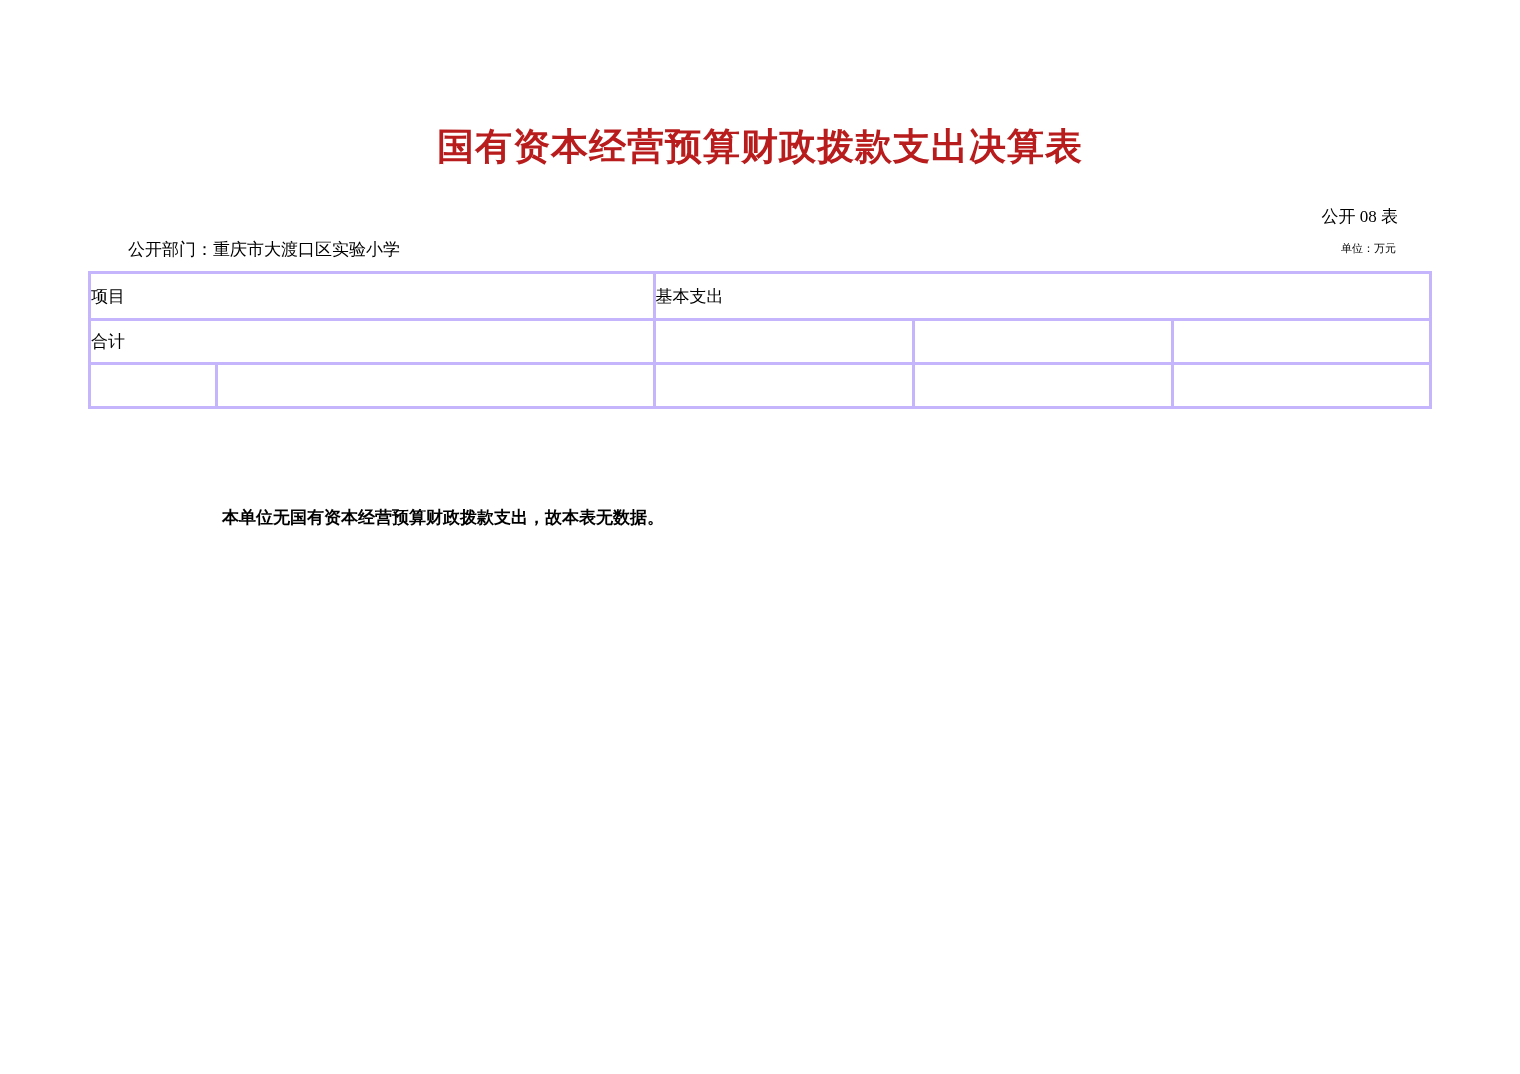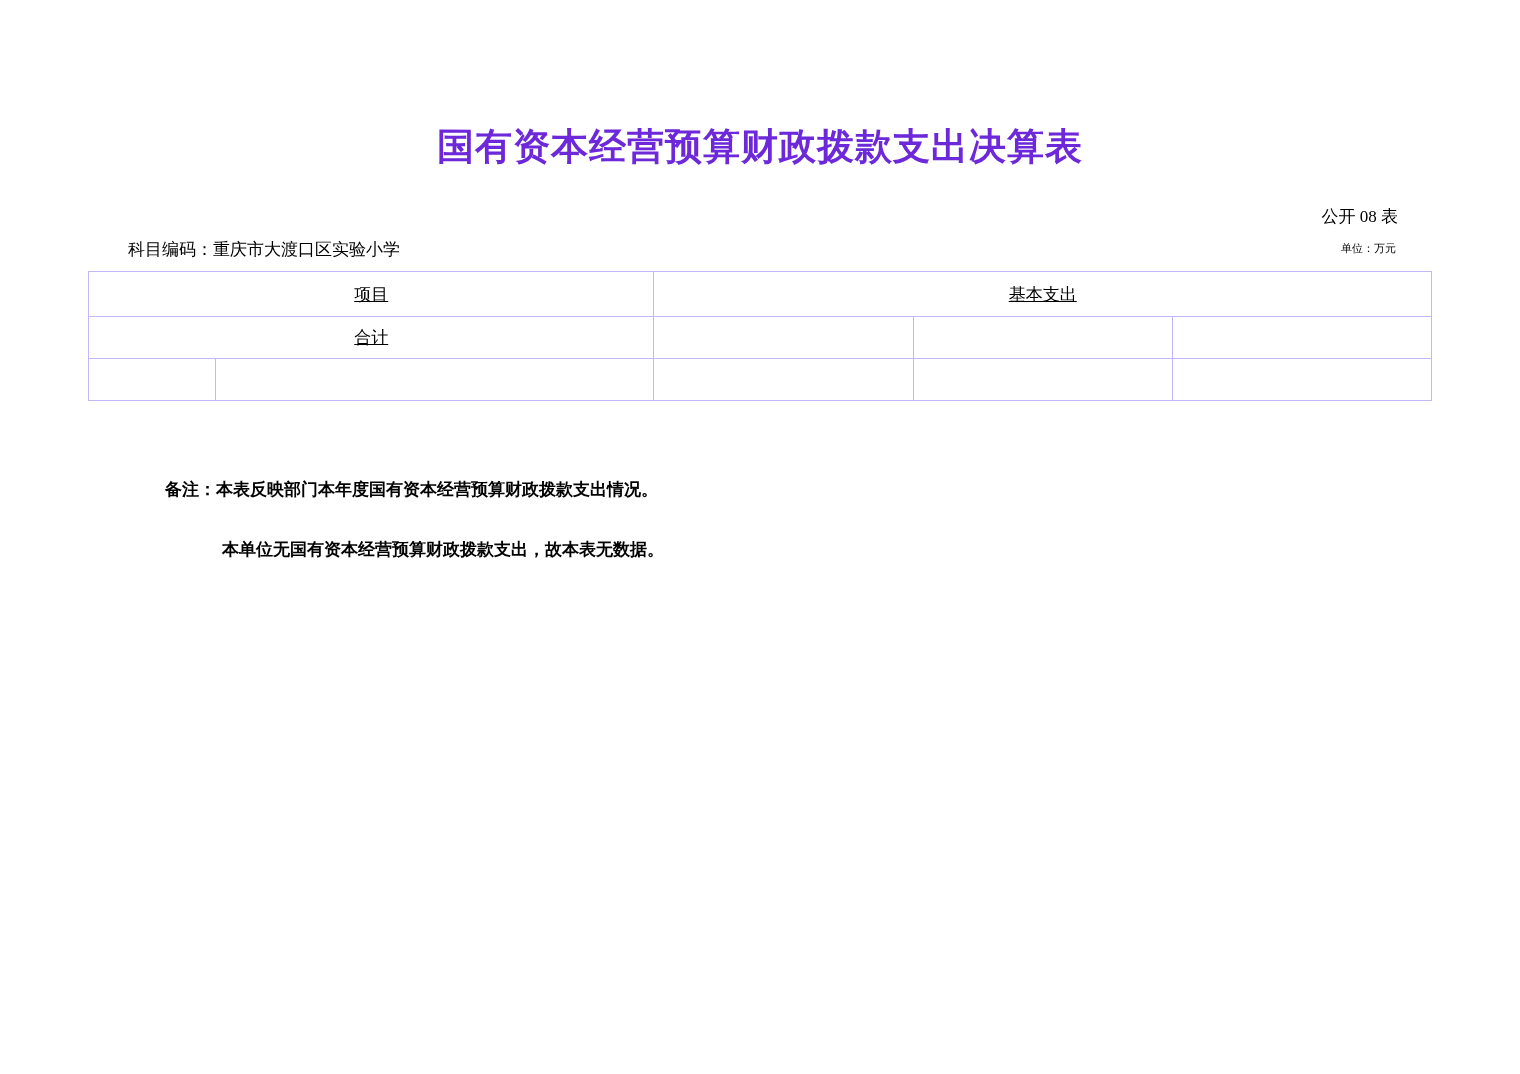--- a/index.html
+++ b/index.html
@@ -24,21 +24,21 @@
   .doc-title {
     position: absolute;
     top: 122px;
     left: 0;
     width: 1520px;
     text-align: center;
     font-family: "Liberation Sans", "DejaVu Sans", sans-serif;
     font-weight: bold;
     font-size: 37px;
     letter-spacing: 1px;
-    color: #6d28d9;
+    color: #b91c1c;
   }
   .form-no {
     position: absolute;
     top: 205px;
     right: 122px;
     font-size: 17px;
     font-family: "Liberation Serif", "DejaVu Serif", serif;
   }
   .dept-line {
     position: absolute;
@@ -54,28 +54,27 @@
   }
   table.main {
     position: absolute;
     top: 271px;
     left: 88px;
     width: 1344px;
     border-collapse: collapse;
     table-layout: fixed;
   }
   table.main td, table.main th {
-    border: 1px solid #c4b5fd;
-    text-align: center;
+    border: 3px solid #c4b5fd;
+    text-align: left;
     vertical-align: middle;
     font-weight: normal;
     font-size: 17px;
     font-family: "Liberation Sans", "DejaVu Sans", sans-serif;
     padding: 0;
-    text-decoration: underline;
   }
   .row-h1 td { height: 44px; }
   .row-h2 td { height: 53px; }
   .row-total td { height: 41px; }
   .row-blank td { height: 41px; }
   .two-line {
     line-height: 1.35;
     font-size: 16px;
   }
   .total-cell {
@@ -98,21 +97,21 @@
 </head>
 <body>
 
 <div class="page">
 
   <div class="doc-title">国有资本经营预算财政拨款支出决算表</div>
 
   <div class="form-no">公开 08 表</div>
 
   <div class="dept-line">
-    <span>科目编码：</span><span>重庆市大渡口区实验小学</span>
+    <span>公开部门：</span><span>重庆市大渡口区实验小学</span>
   </div>
 
   <div class="unit-line">单位：万元</div>
 
   <table class="main">
     <colgroup>
       <col style="width:126px">
       <col style="width:434px">
       <col style="width:257px">
       <col style="width:257px">
@@ -133,17 +132,16 @@
         <td></td>
         <td></td>
         <td></td>
         <td></td>
         <td></td>
       </tr>
     </tbody>
   </table>
 
   <div class="notes">
-    <div>备注：本表反映部门本年度国有资本经营预算财政拨款支出情况。</div>
     <div class="line2">本单位无国有资本经营预算财政拨款支出，故本表无数据。</div>
   </div>
 
 </div>
 
 </body></html>

